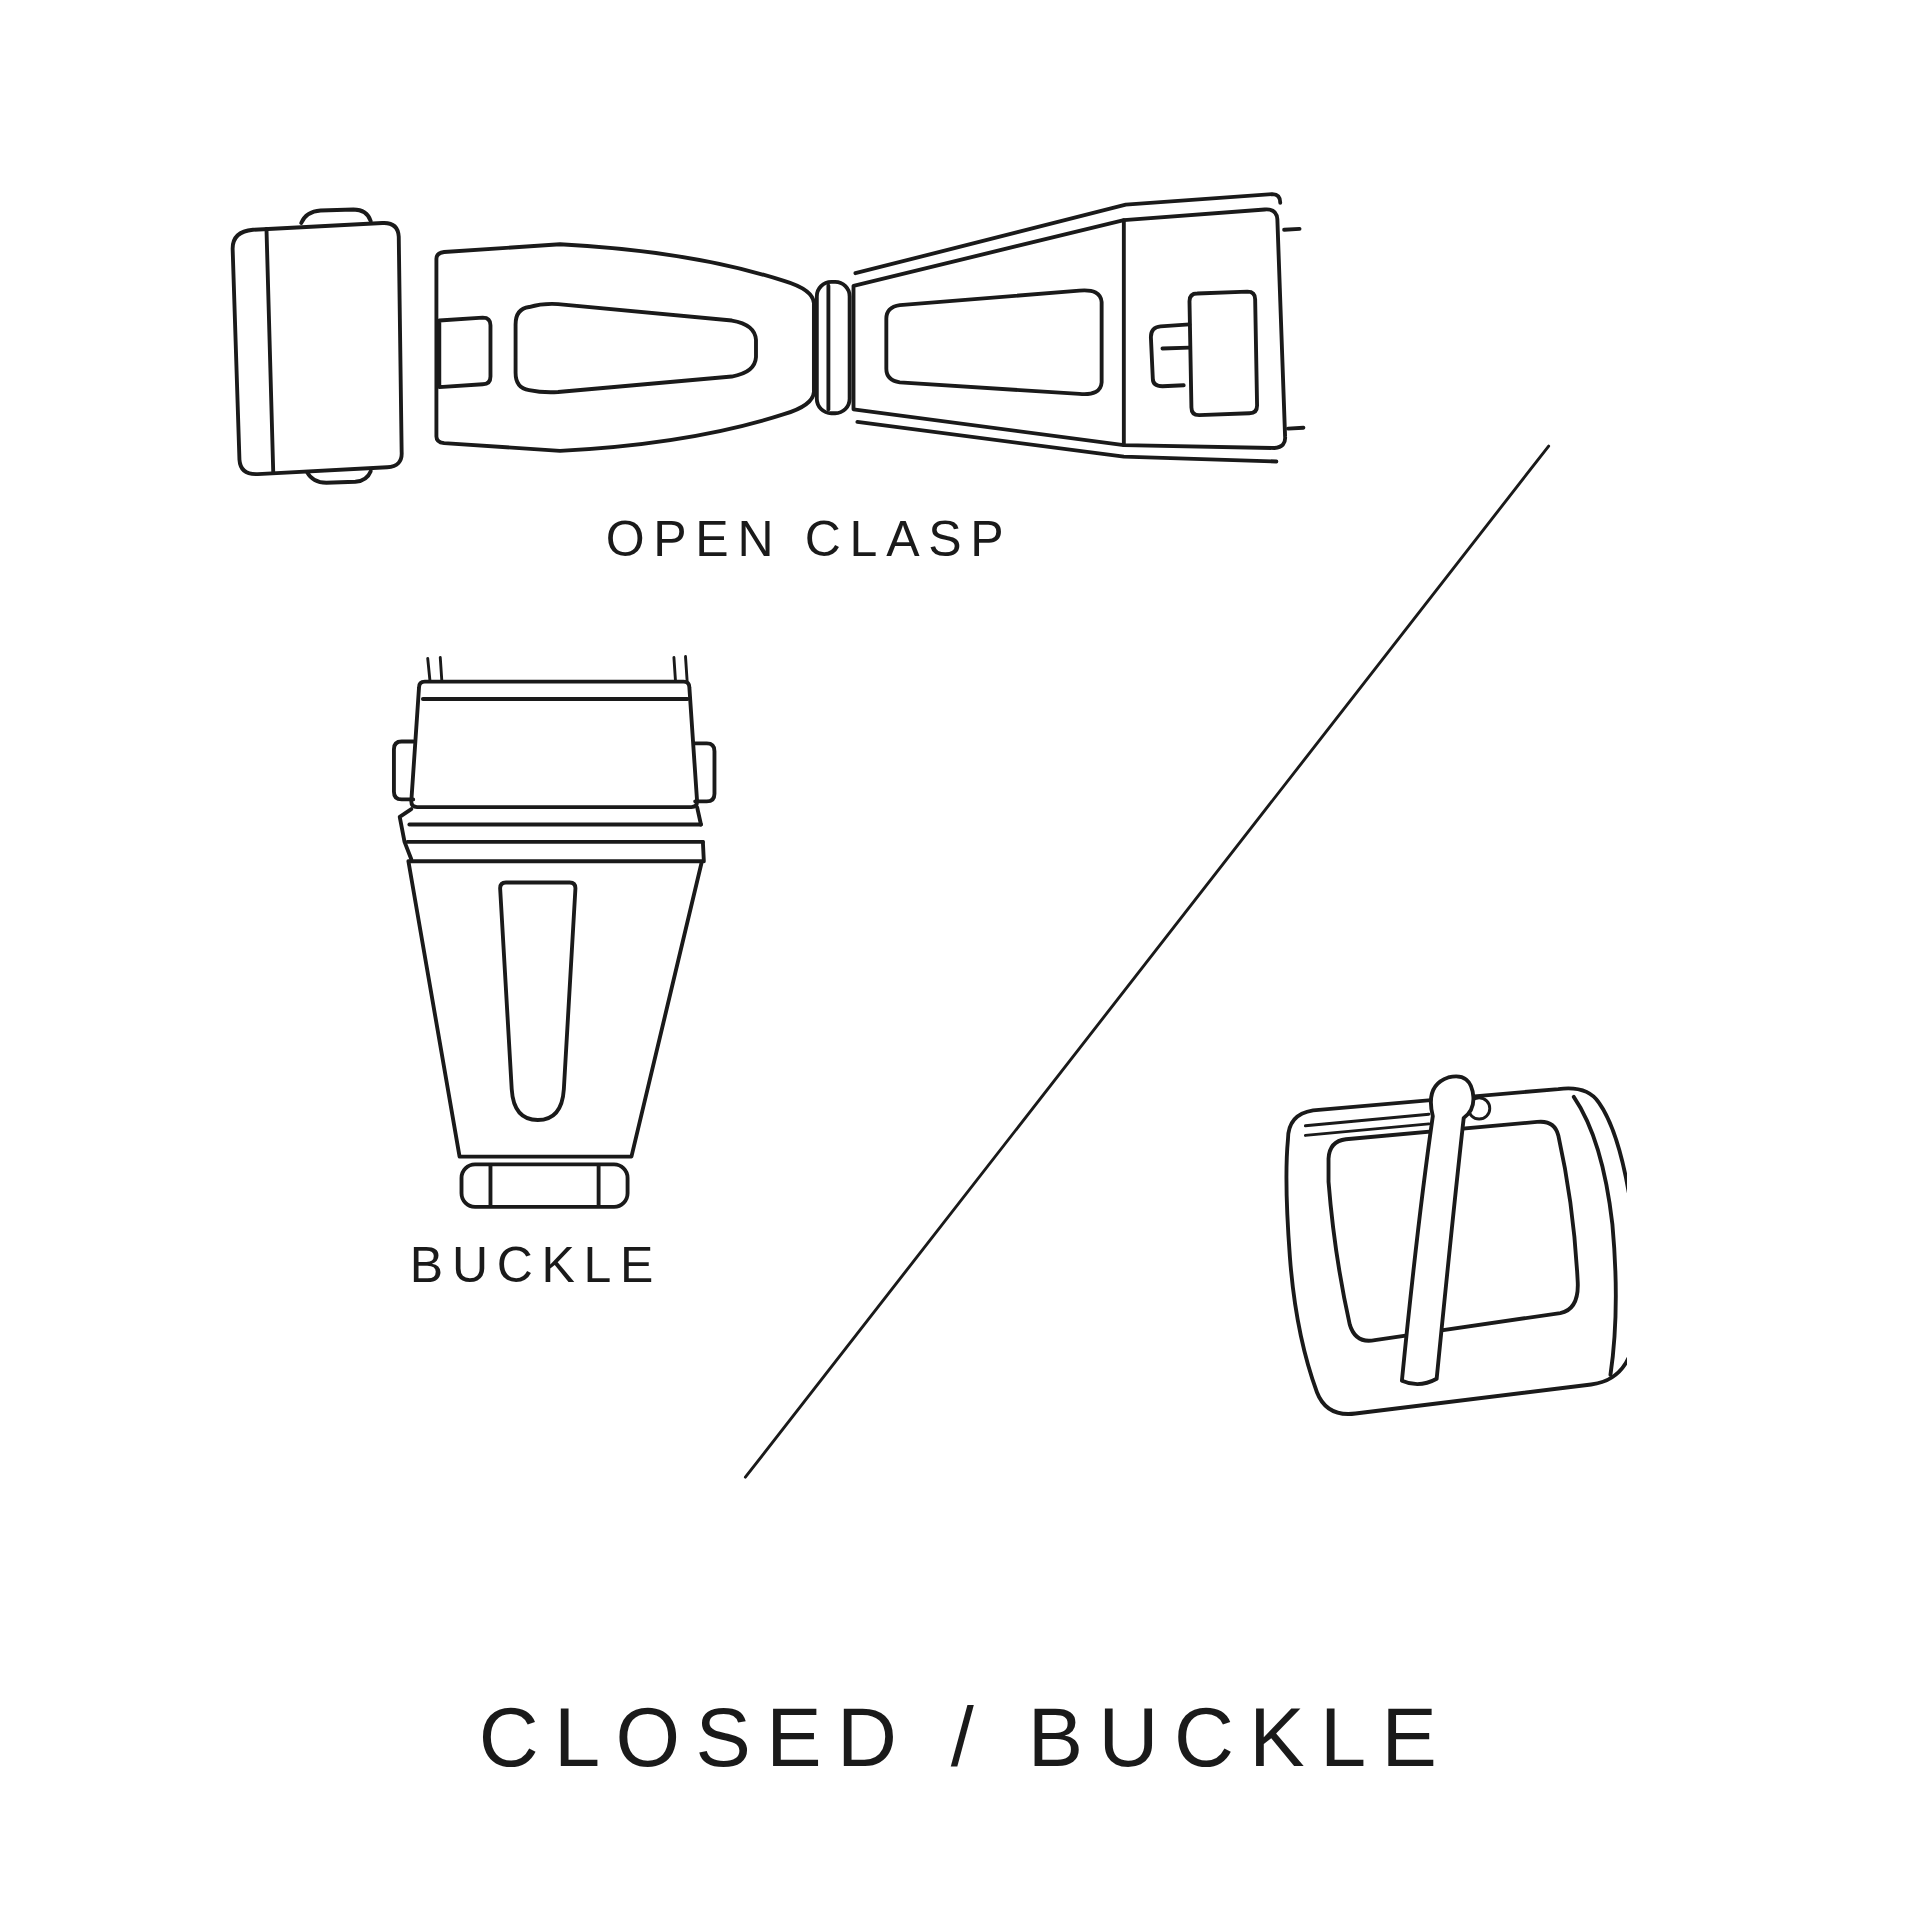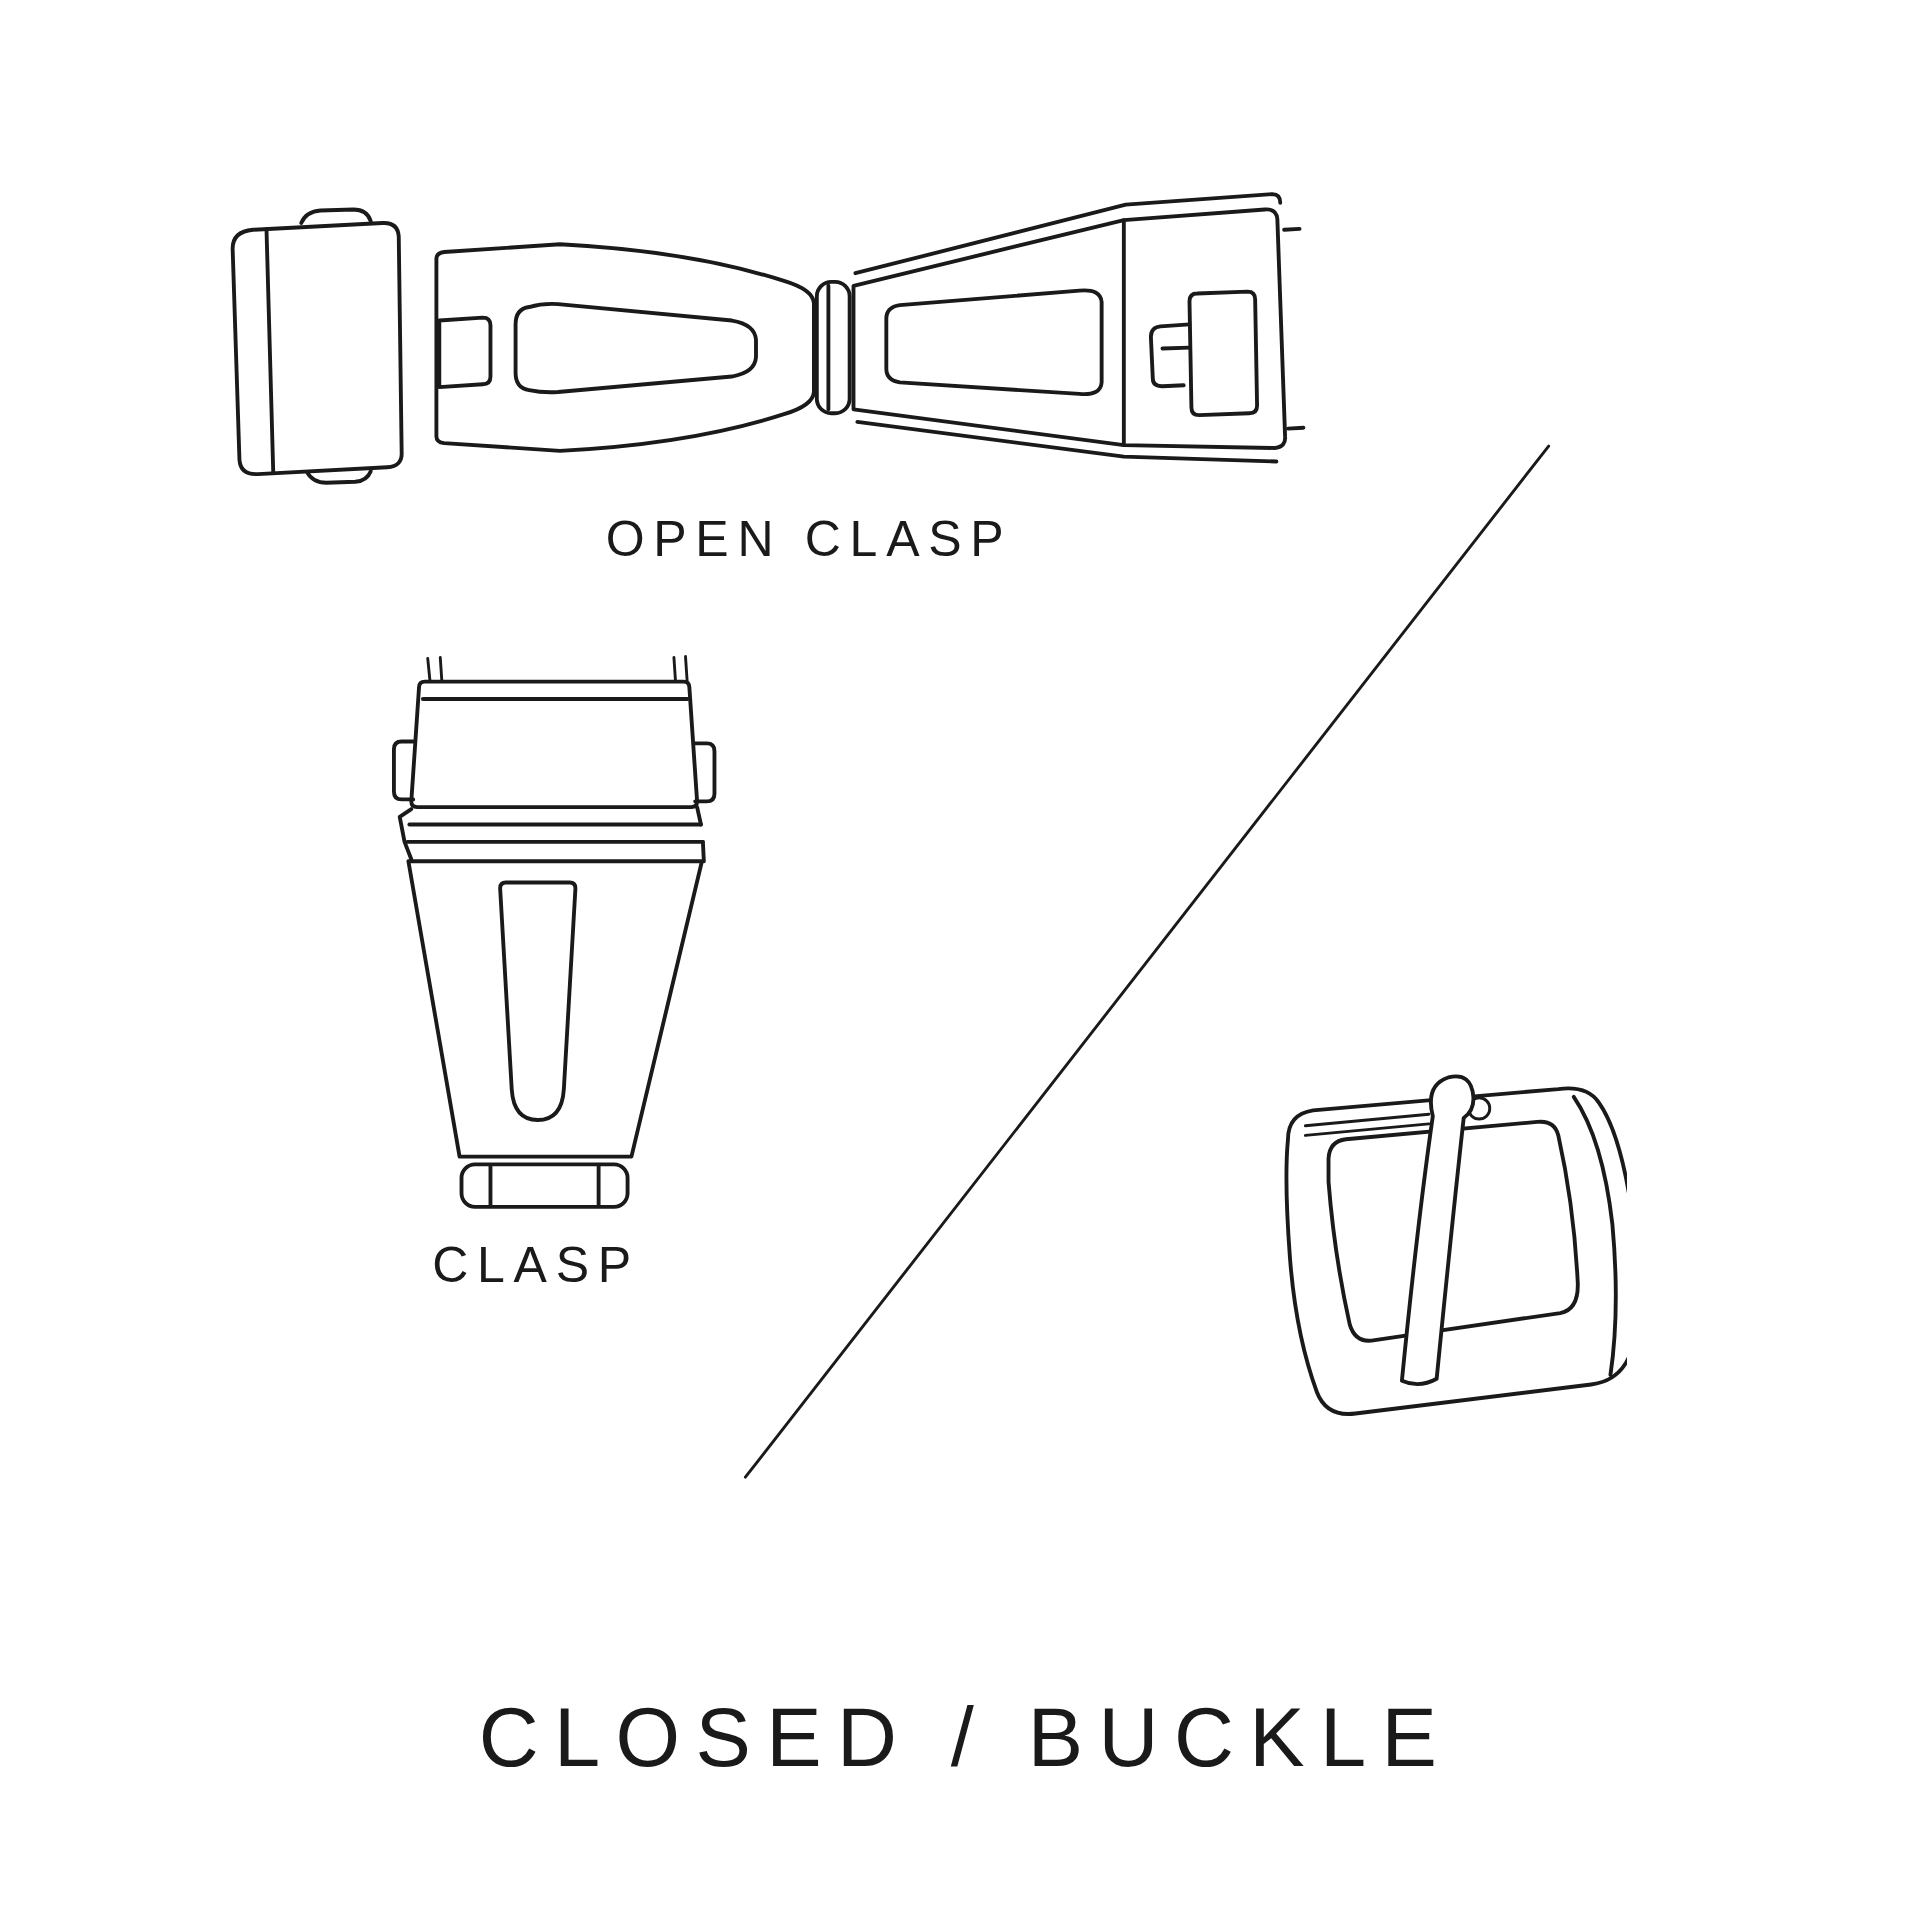--- a/index.html
+++ b/index.html
@@ -111,18 +111,18 @@
 
       <path class="s thin" d="M 1352 1166 L 1480 1154 M 1352 1176 L 1480 1164"></path>
       <circle class="s thin" cx="1532" cy="1148" r="11"></circle>
 
       <path class="s f" d="M 1484 1156 Q 1476 1124 1500 1116 Q 1524 1110 1526 1136 Q 1527 1150 1516 1158 Q 1504 1266 1488 1428 Q 1470 1438 1452 1430 Q 1468 1268 1484 1156 Z"></path>
     </g>
   </svg>
 
   <div class="caption" style="left: 423px; top: 510px; width: 772px;">OPEN CLASP</div>
 
-  <div class="caption" style="left: 150px; top: 1236px; width: 772px;">CLASP</div>
+  <div class="caption" style="left: 150px; top: 1236px; width: 772px;">BUCKLE</div>
 
   <div class="title" style="left: 0; top: 1690px; width: 1931px;">CLOSED / BUCKLE</div>
 
 </div>
 
 
 </body></html>

